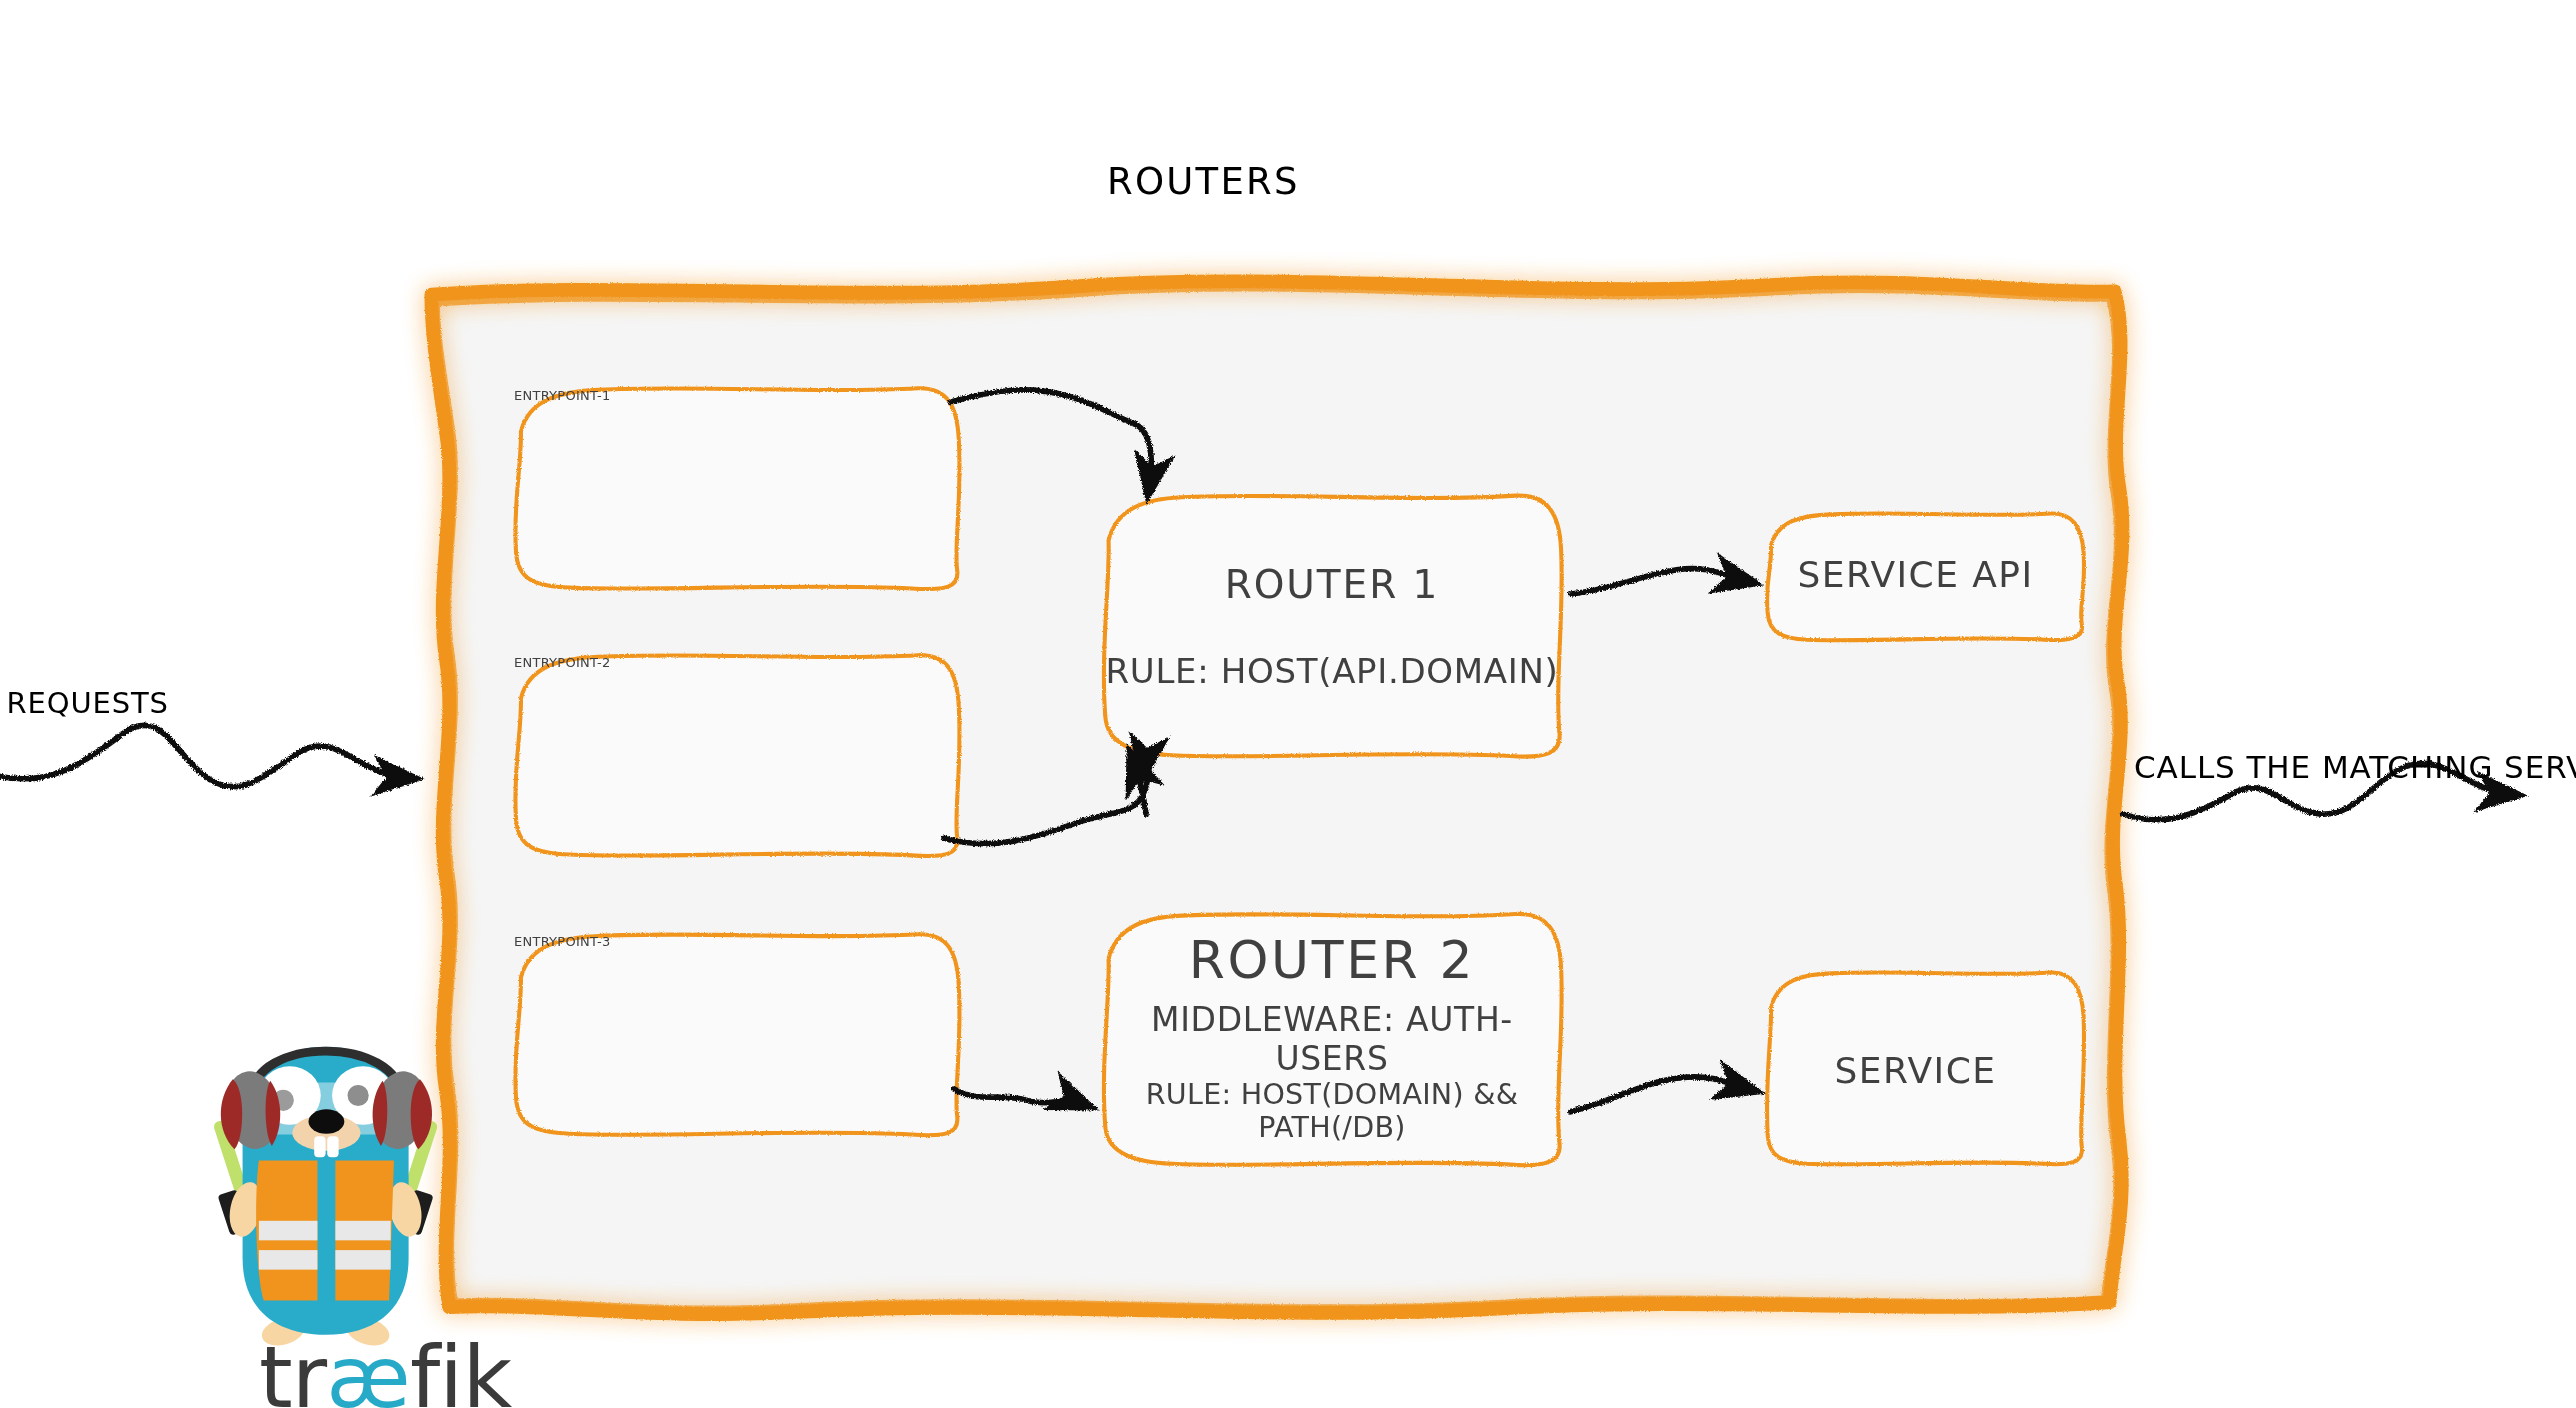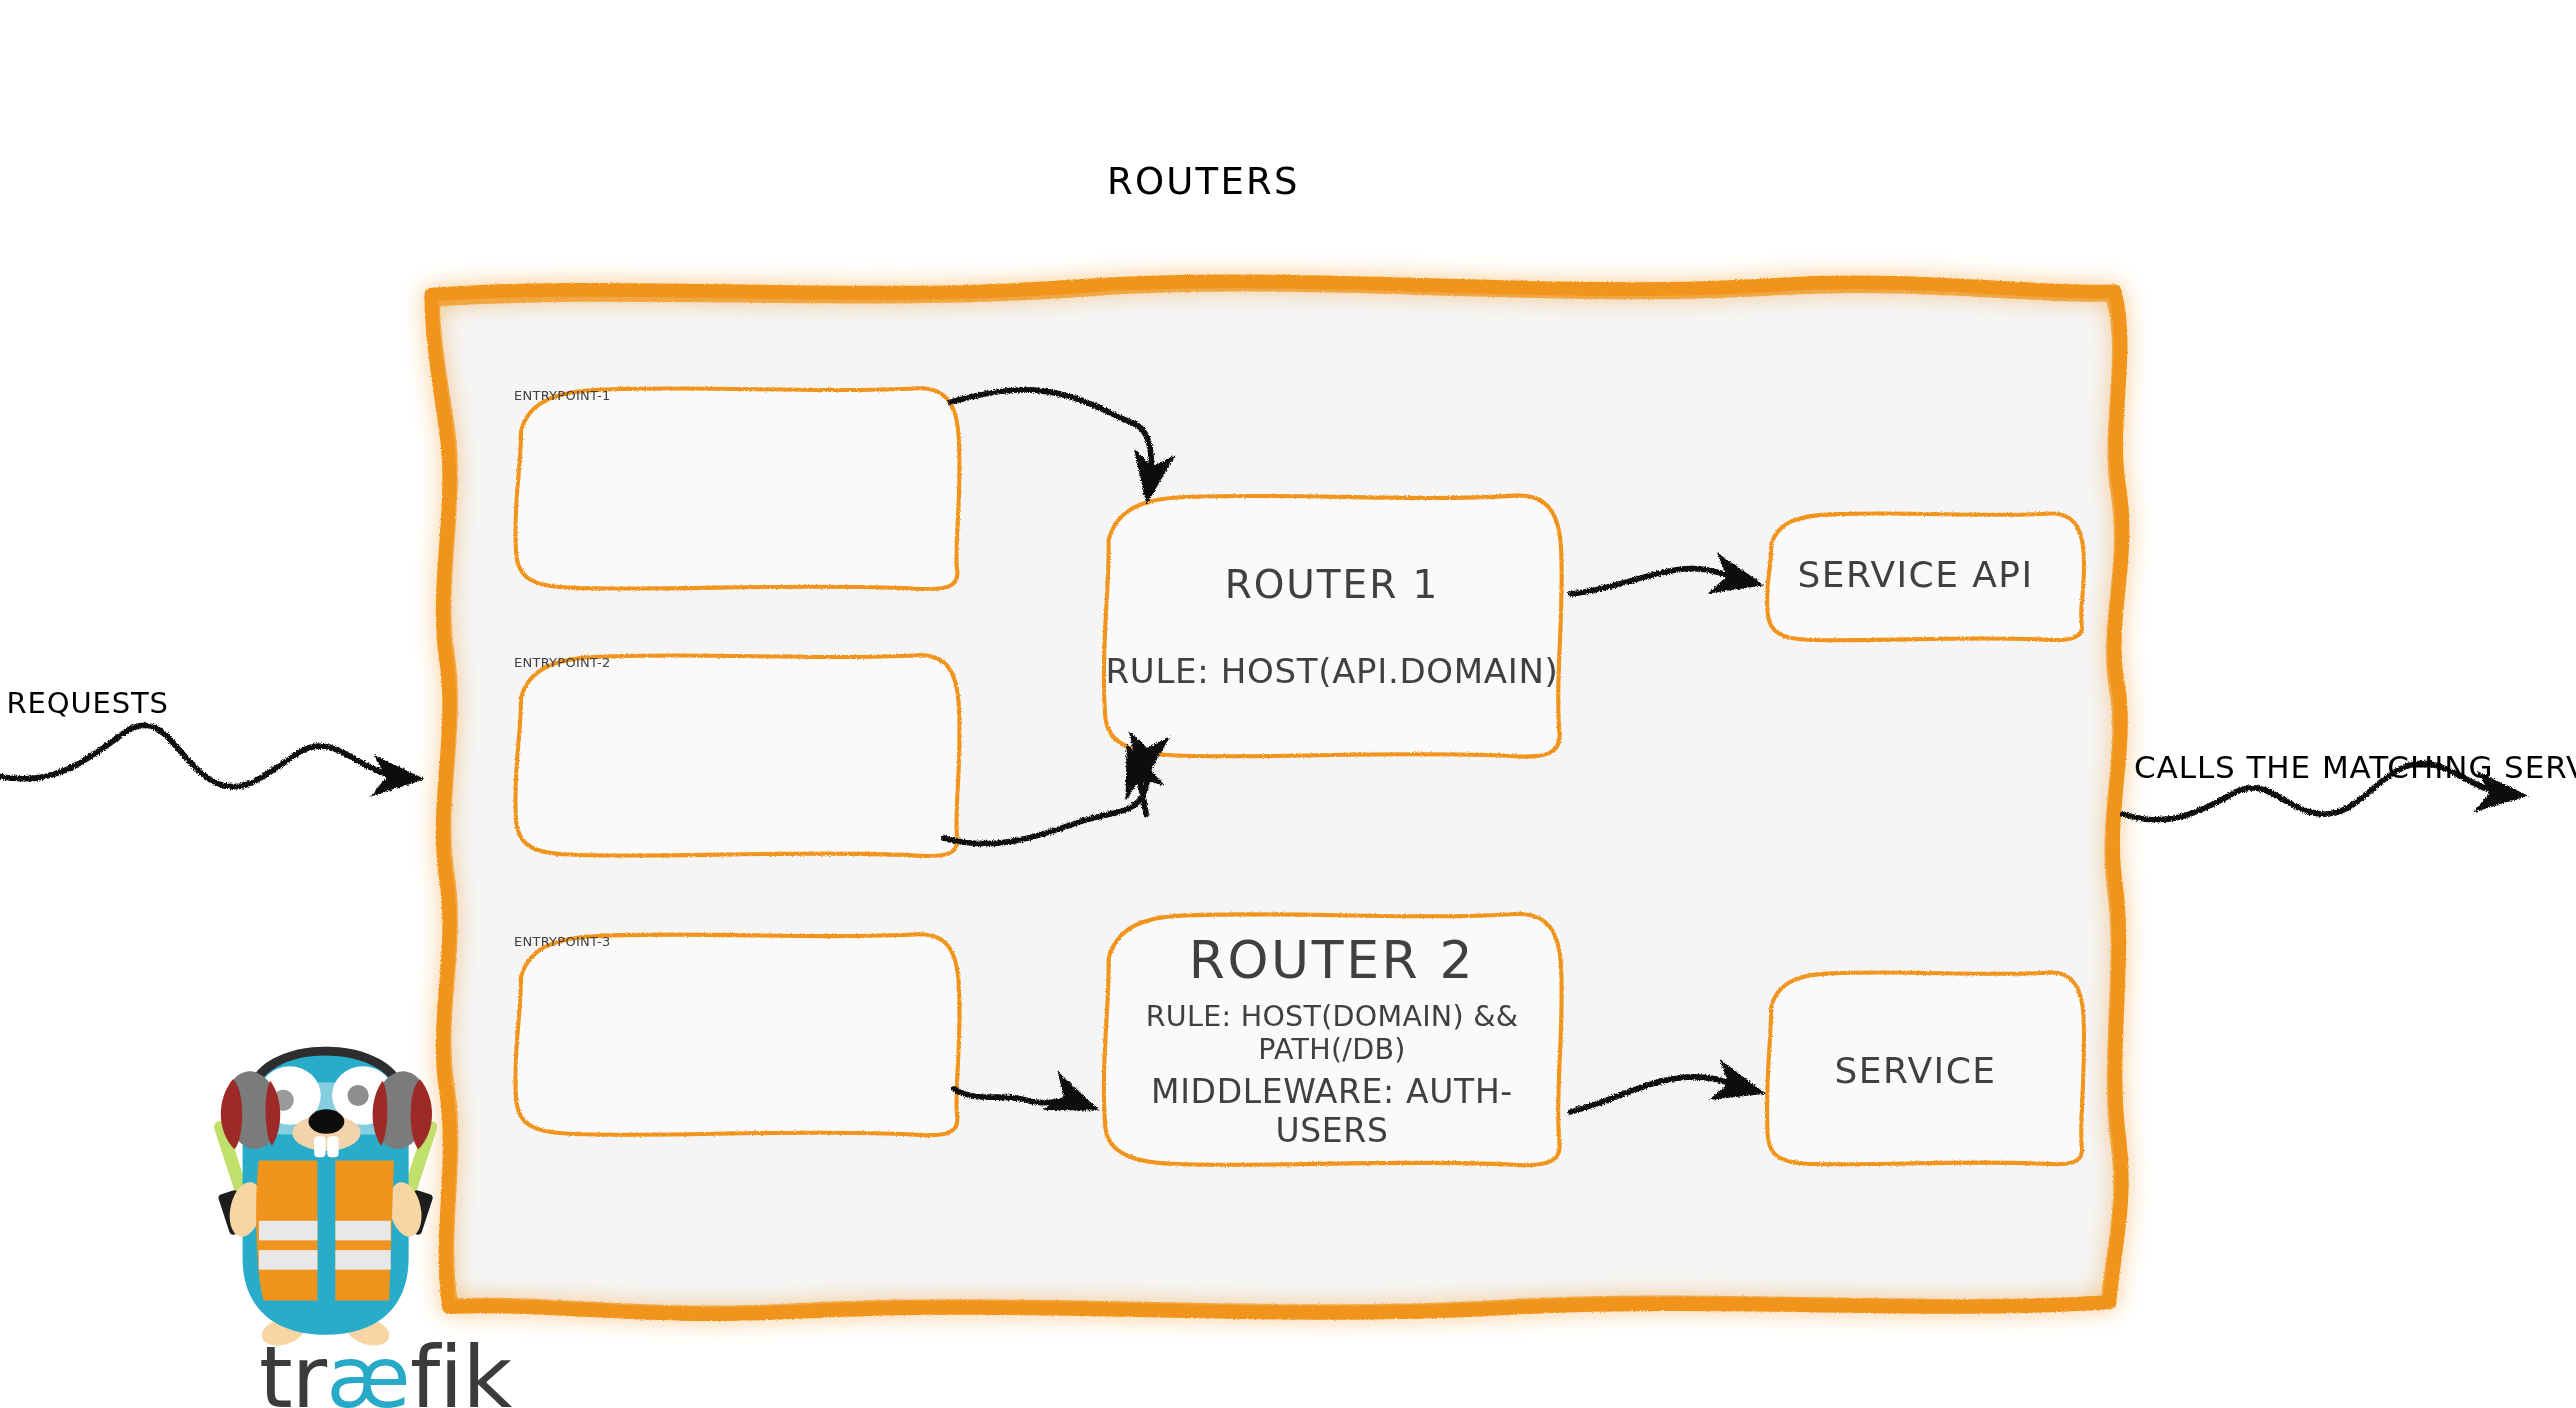--- a/index.html
+++ b/index.html
@@ -343,22 +343,22 @@
   <div class="hand sc txt">entrypoint-3</div>
 </div>
 
 <div class="node" id="router1">
   <div class="hand sc title">Router 1</div>
   <div class="hand sc rule">rule: Host(api.domain)</div>
 </div>
 
 <div class="node" id="router2">
   <div class="hand sc title">Router 2</div>
+  <div class="hand sc mw">Middleware: auth-users</div>
   <div class="hand sc rule">rule: Host(domain) &amp;&amp; Path(/db)</div>
-  <div class="hand sc mw">Middleware: auth-users</div>
 </div>
 
 <div class="node" id="svcApi">
   <div class="hand sc txt">Service API</div>
 </div>
 
 <div class="node" id="svcDash">
   <div class="hand sc txt">Service</div>
 </div>
 

